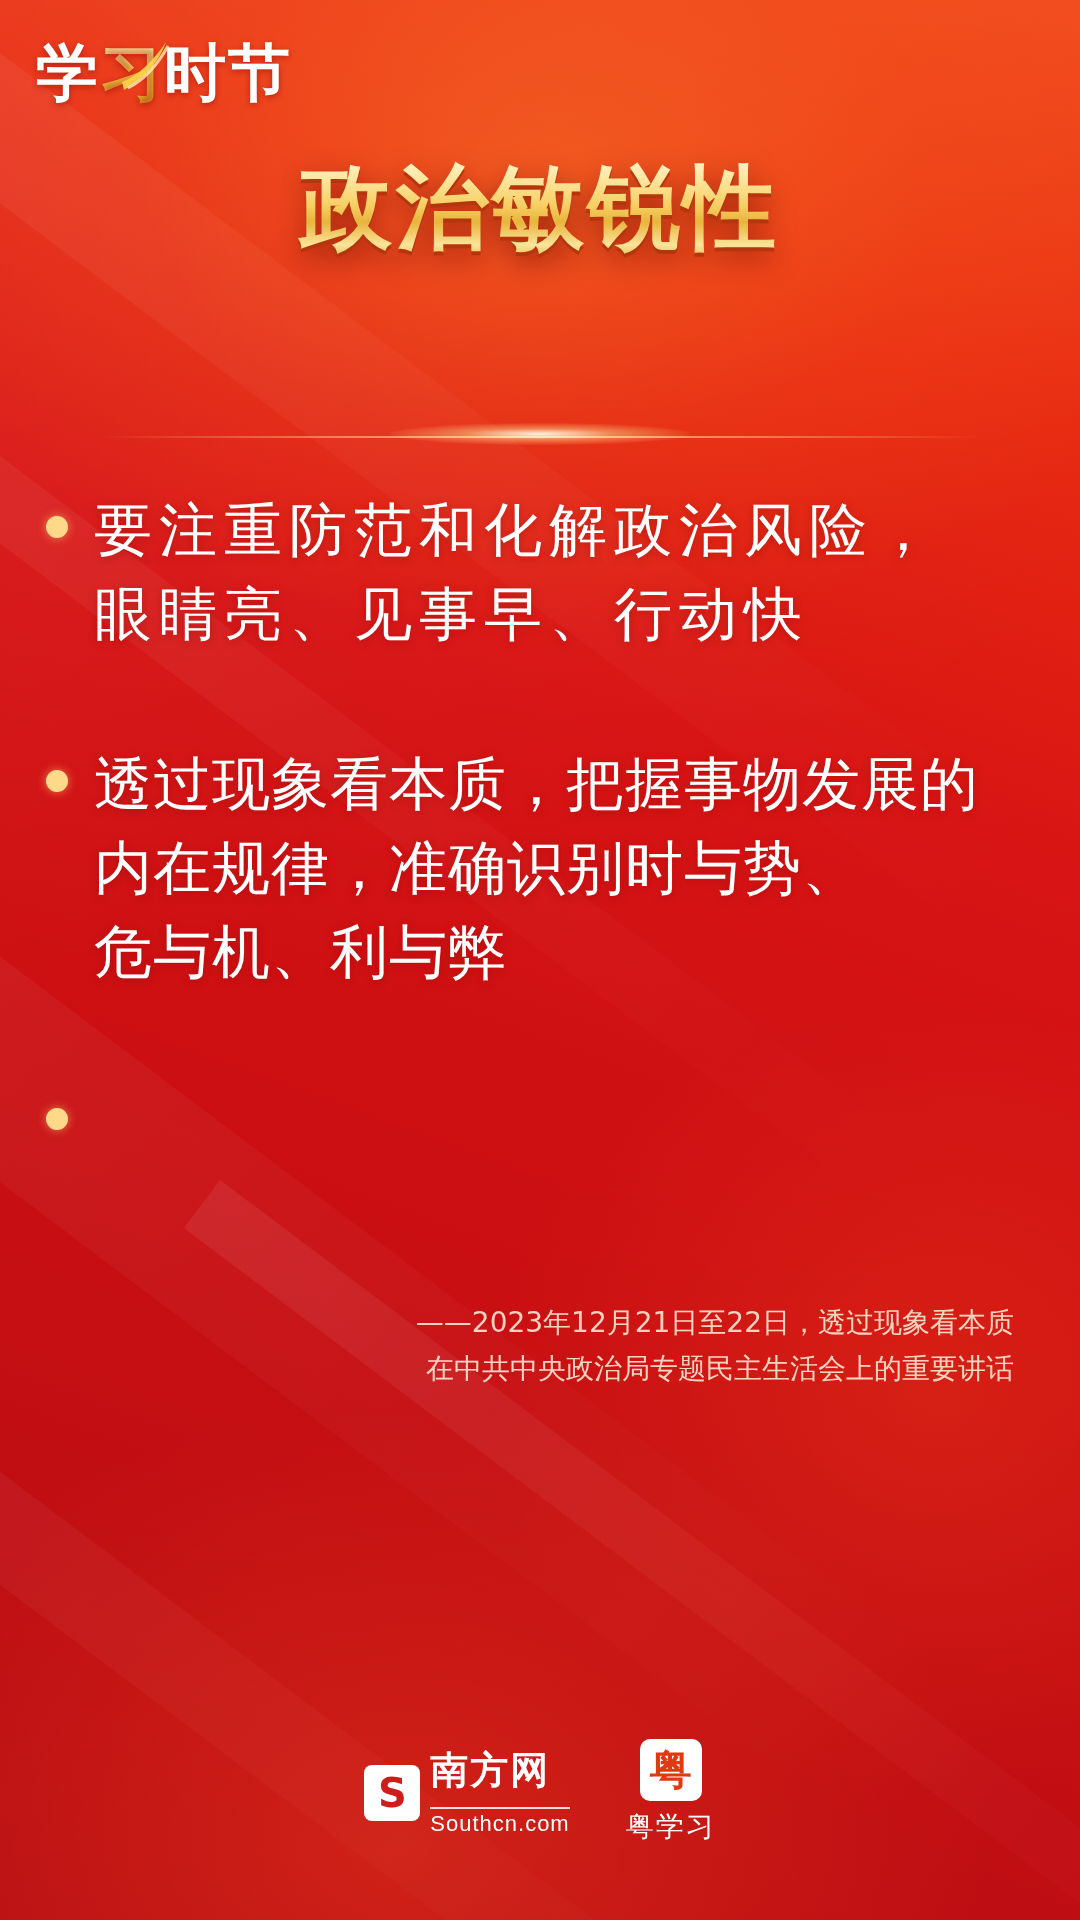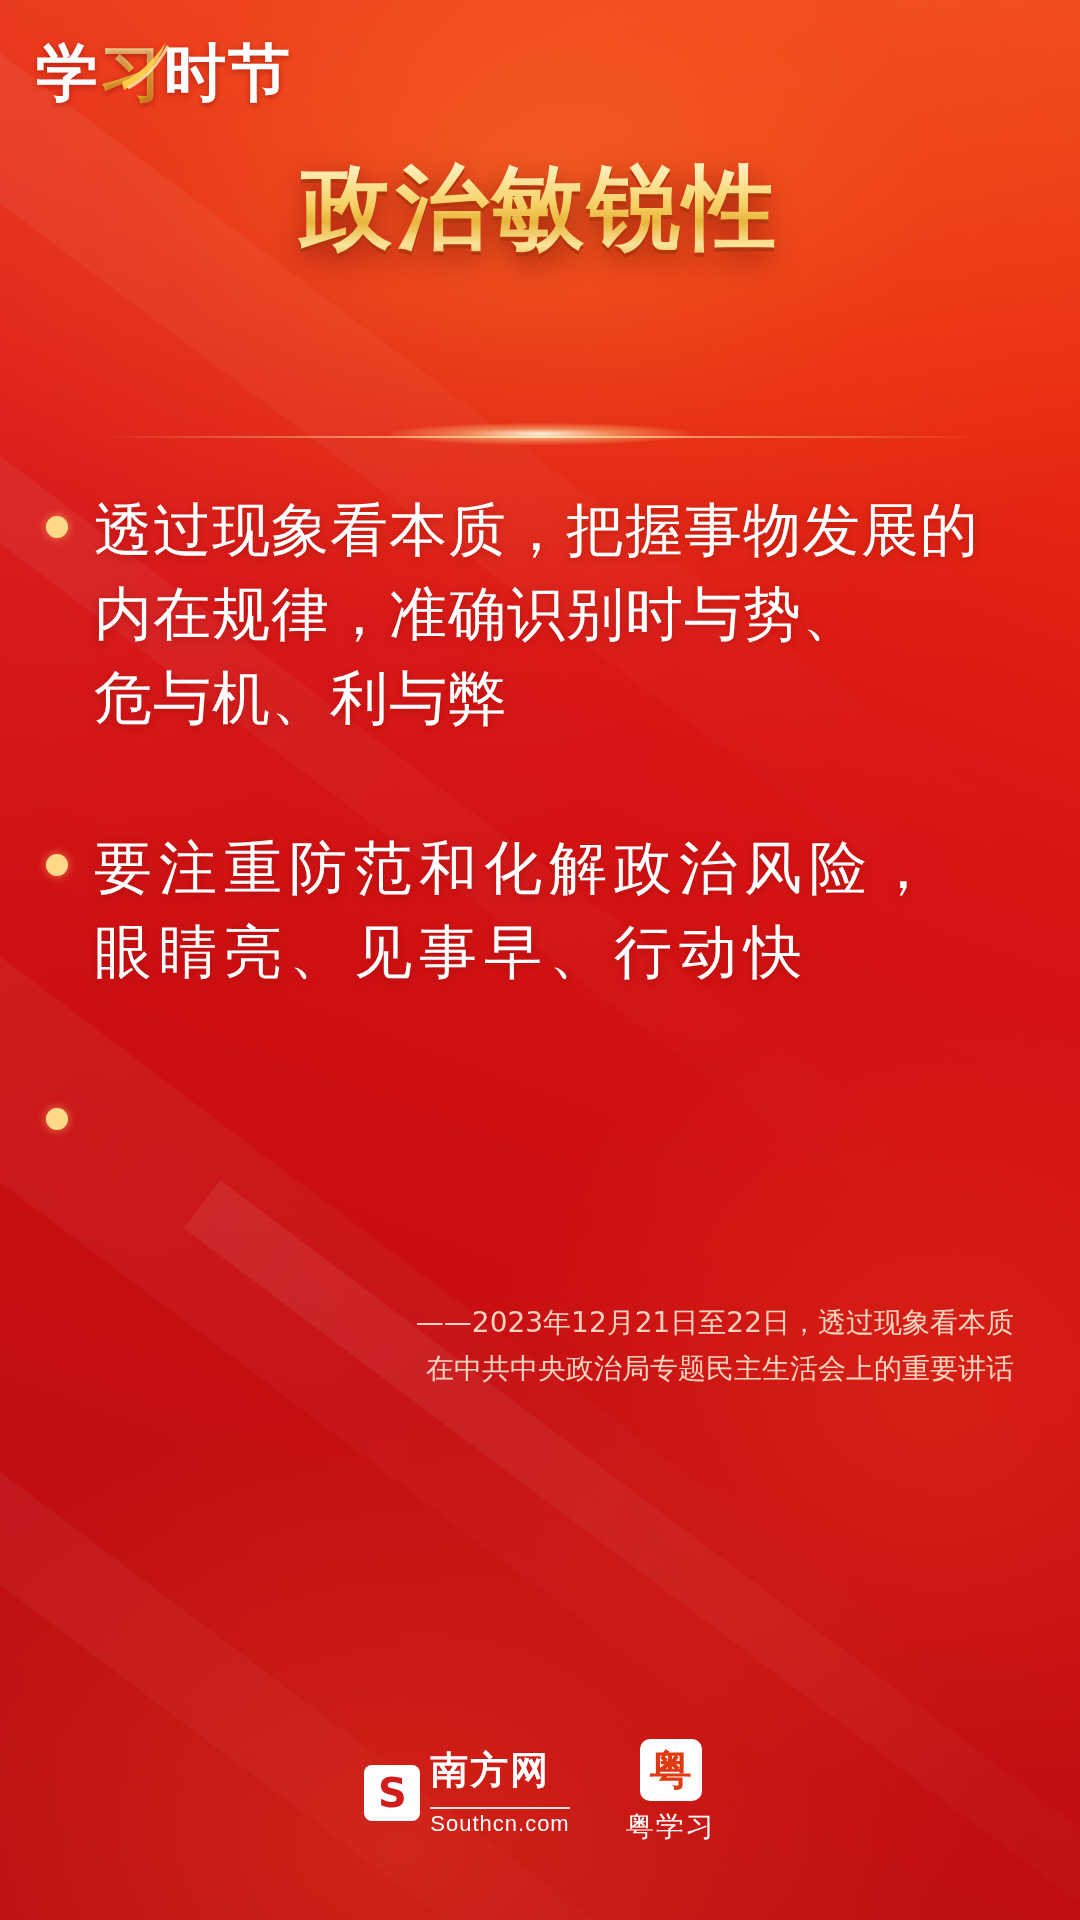--- a/index.html
+++ b/index.html
@@ -323,28 +323,28 @@
   </div>
 
   <div class="divider">
     <div class="bar"></div>
     <div class="core"></div>
   </div>
 
   <div class="points">
     <div class="point">
       <div class="dot"></div>
+      <div class="ptext spaced">要注重防范和化解政治风险，
+眼睛亮、见事早、行动快</div>
+    </div>
+    <div class="point">
+      <div class="dot"></div>
       <div class="ptext justify">透过现象看本质，把握事物发展的
 内在规律，准确识别时与势、
 危与机、利与弊</div>
-    </div>
-    <div class="point">
-      <div class="dot"></div>
-      <div class="ptext spaced">要注重防范和化解政治风险，
-眼睛亮、见事早、行动快</div>
     </div>
     <div class="point">
       <div class="dot"></div>
     </div>
   </div>
 
   <div class="source">
     <div>——2023年12月21日至22日，透过现象看本质</div>
     <div>在中共中央政治局专题民主生活会上的重要讲话</div>
   </div>

